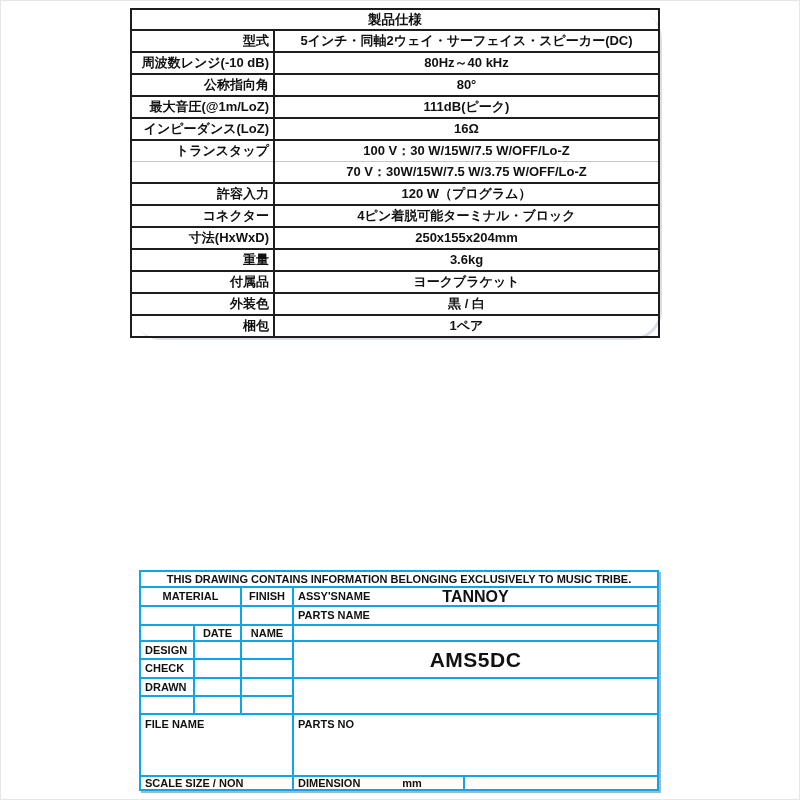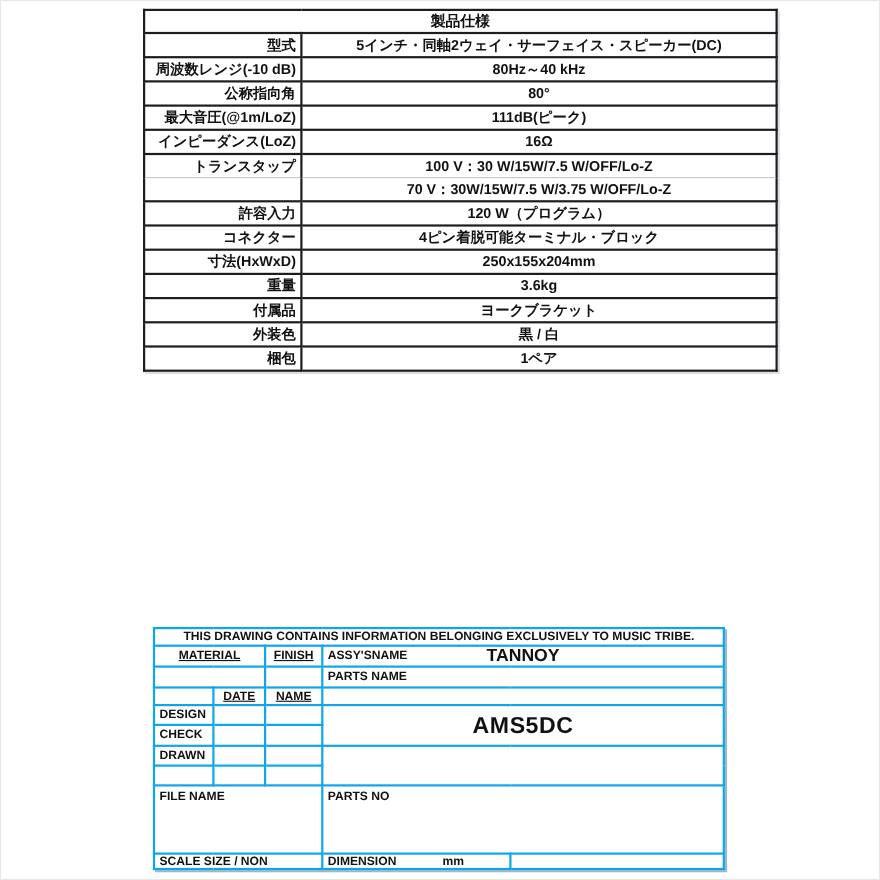--- a/index.html
+++ b/index.html
@@ -1,32 +1,32 @@
 <!DOCTYPE html>
 <html><head>
 <meta charset="utf-8">
 <style>
   html,body{margin:0;padding:0;background:#ffffff;}
   body{font-family:"Liberation Sans","DejaVu Sans",sans-serif;color:#111;}
   .canvas{position:relative;width:800px;height:800px;background:#fff;outline:1px solid #e7e7e7;outline-offset:-1px;overflow:hidden;}
 
   
   table{border-collapse:collapse;table-layout:fixed;background:#fff;}
-  .spec{position:absolute;left:130px;top:8px;width:577px;box-shadow:2px 2px 0 rgba(170,185,200,.45);}
+  .spec{position:absolute;left:130px;top:8px;width:530px;box-shadow:2px 2px 0 rgba(170,185,200,.45);border-radius:29px;}
   .spec th,.spec td{border:2px solid #1d1d1d;font-weight:bold;font-size:13px;line-height:1.15;height:20px;padding:0 5px;overflow:hidden;white-space:nowrap;}
   .spec th{text-align:center;font-size:13.5px;height:19px;}
   .spec td.l{width:143px;text-align:right;padding-right:4px;}
   .spec td.v{text-align:center;}
   .spec tr.sub-top td{border-bottom:1px solid #c6c6c6;margin-left:48px;}
   .spec tr.sub-bot td{border-top:1px solid #c6c6c6;}
 
   
   .tblock{position:absolute;left:139px;top:570px;width:518px;box-shadow:2px 2px 0 #9db7cf;}
   .tblock td{border:2px solid #0ea5e9;font-weight:bold;font-size:11px;line-height:1.1;padding:0 4px;overflow:hidden;white-space:nowrap;}
-  .tblock td.c{text-align:center;padding:0 1px;text-decoration:underline;}
+  .tblock td.c{text-align:center;padding:0 1px;}
   .tblock td.ttl{text-align:center;font-size:11px;height:14px;}
   .tblock td.rel{position:relative;}
   .tblock .ctr{position:absolute;left:0;right:0;top:50%;transform:translateY(-50%);text-align:center;font-size:16px;}
   .tblock td.big{text-align:center;font-size:21px;letter-spacing:.5px;}
   .tblock td.top{vertical-align:top;padding-top:3px;}
   .tblock .unit{margin-left:42px;}
   .h18 td{height:17px;} .h15 td{height:14px;} .h17 td{height:16px;}
   .h58 td{height:57px;} .h13 td{height:12px;}
 </style>
 </head>

